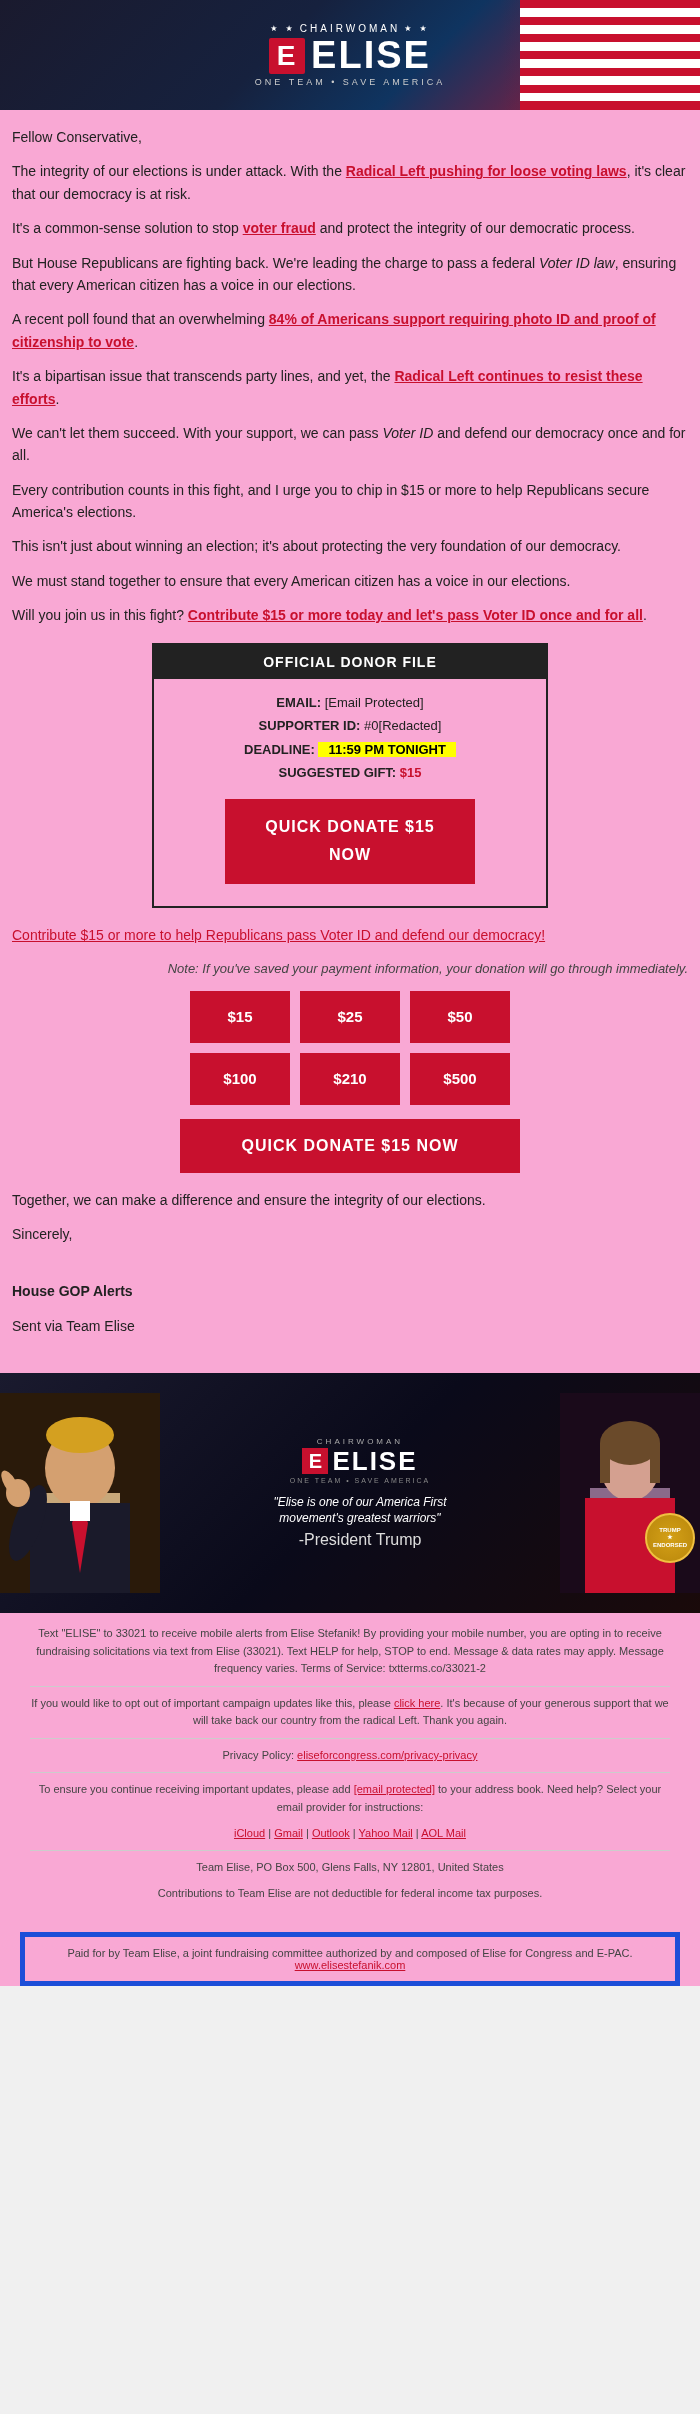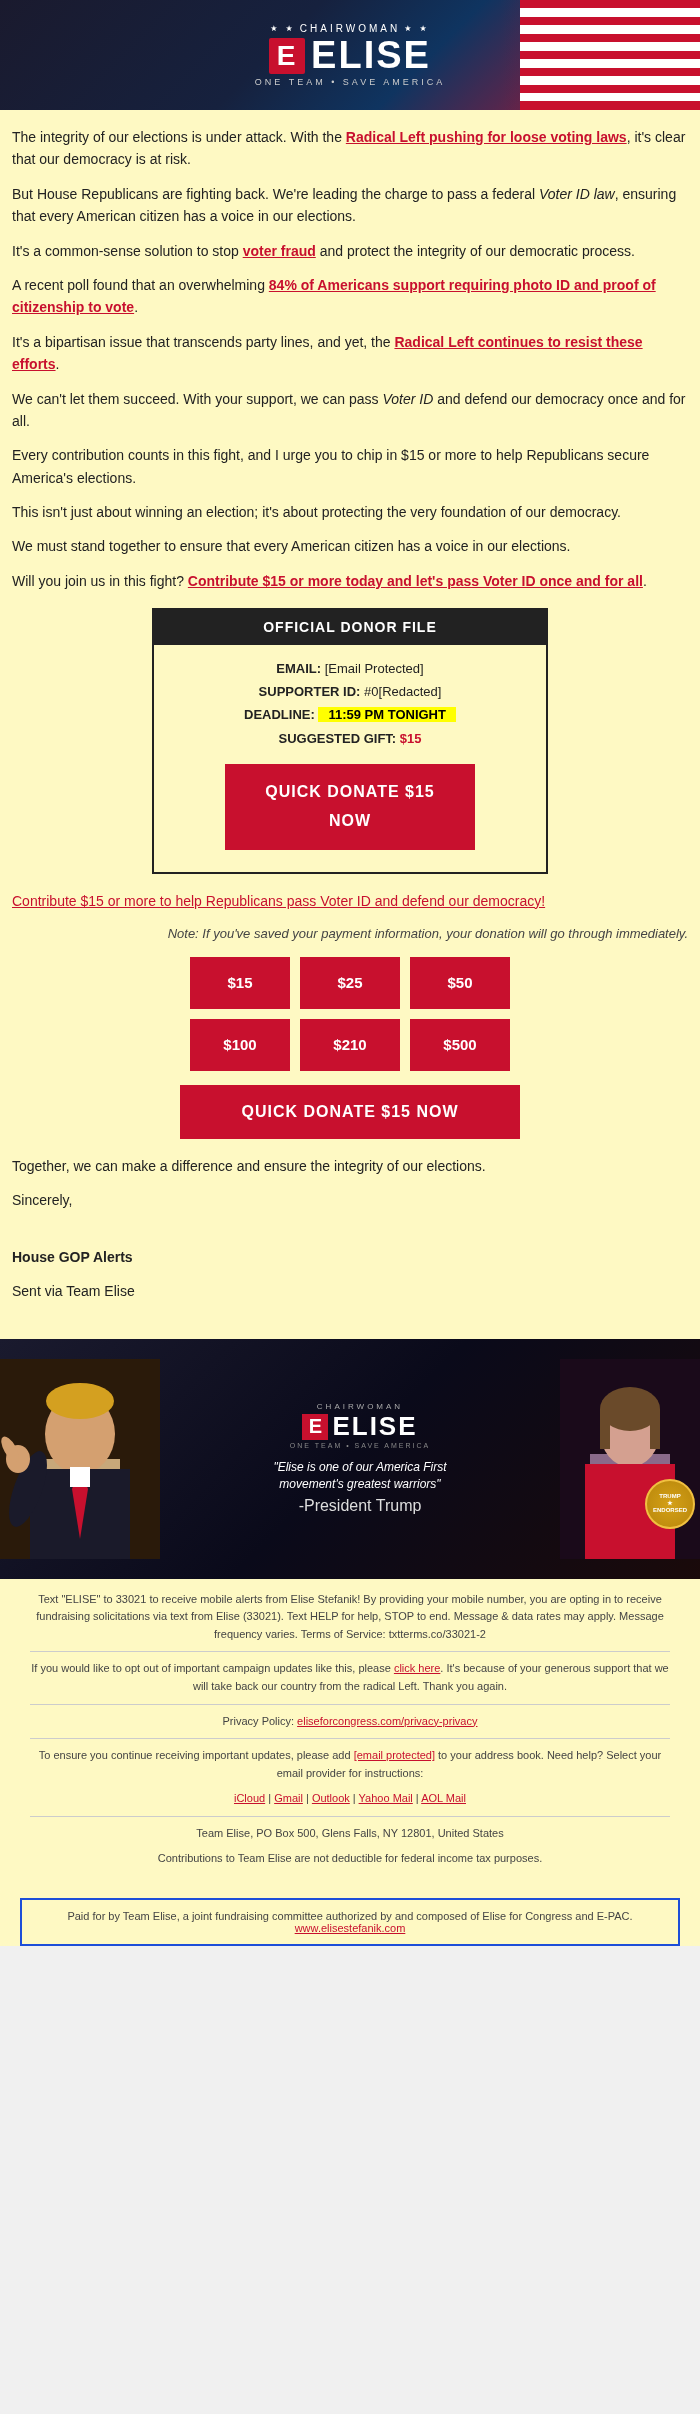--- a/index.html
+++ b/index.html
@@ -5,21 +5,21 @@
     * { box-sizing: border-box; margin: 0; padding: 0; }
     body {
       font-family: Arial, sans-serif;
       font-size: 14px;
       color: #222;
       background: #f0f0f0;
       width: 700px;
       margin: 0 auto;
     }
     .email-wrapper {
-      background: #fef9c3;
+      background: #f9a8d4;
       width: 700px;
     }
     .header-img {
       width: 100%;
       height: 110px;
       background: linear-gradient(135deg, #1a1a2e 0%, #16213e 40%, #0f3460 60%, #c8102e 100%);
       display: flex;
       align-items: center;
       justify-content: center;
       position: relative;
@@ -295,21 +295,21 @@
     }
     .footer-text p {
       margin-bottom: 8px;
     }
     .footer-divider {
       border: none;
       border-top: 1px solid #ccc;
       margin: 8px 0;
     }
     .paid-for-box {
-      border: 2px solid #1d4ed8;
+      border: 5px solid #1d4ed8;
       margin: 10px 20px;
       padding: 10px 20px;
       text-align: center;
       font-size: 11px;
       color: #444;
     }
   </style>
 </head>
 <body>
 
@@ -338,31 +338,32 @@
         <div class="flag-stripe" style="background:#fff"></div>
         <div class="flag-stripe" style="background:#c8102e"></div>
         <div class="flag-stripe" style="background:#fff"></div>
         <div class="flag-stripe" style="background:#c8102e"></div>
       </div>
     </div>
   </div>
 
   <div class="content">
 
+    <p>Fellow Conservative,</p>
 
     <p>
       The integrity of our elections is under attack. With the <a href="#"><strong>Radical Left pushing for loose voting laws</strong></a>, it's clear that our democracy is at risk.
     </p>
 
     <p>
+      It's a common-sense solution to stop <a href="#"><strong>voter fraud</strong></a> and protect the integrity of our democratic process.
+    </p>
+
+    <p>
       But House Republicans are fighting back. We're leading the charge to pass a federal <em>Voter ID law</em>, ensuring that every American citizen has a voice in our elections.
-    </p>
-
-    <p>
-      It's a common-sense solution to stop <a href="#"><strong>voter fraud</strong></a> and protect the integrity of our democratic process.
     </p>
 
     <p>
       A recent poll found that an overwhelming <a href="#"><strong>84% of Americans support requiring photo ID and proof of citizenship to vote</strong></a>.
     </p>
 
     <p>
       It's a bipartisan issue that transcends party lines, and yet, the <a href="#"><strong>Radical Left continues to resist these efforts</strong></a>.
     </p>
 

